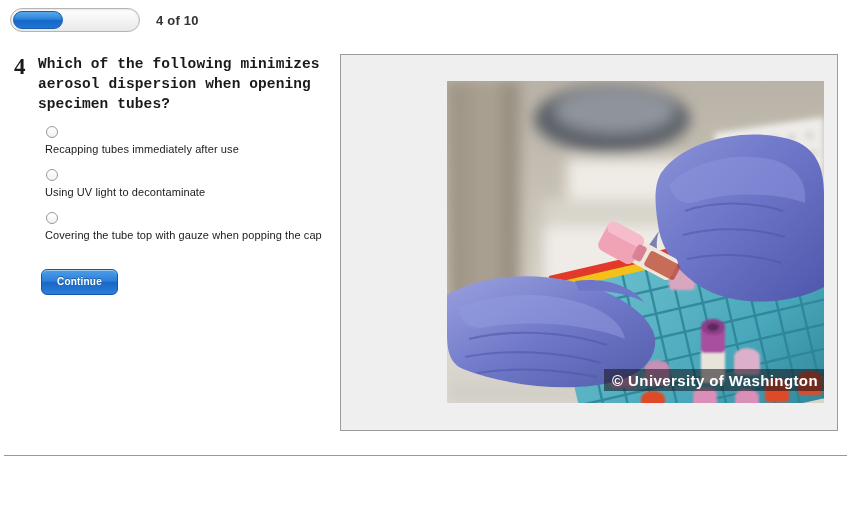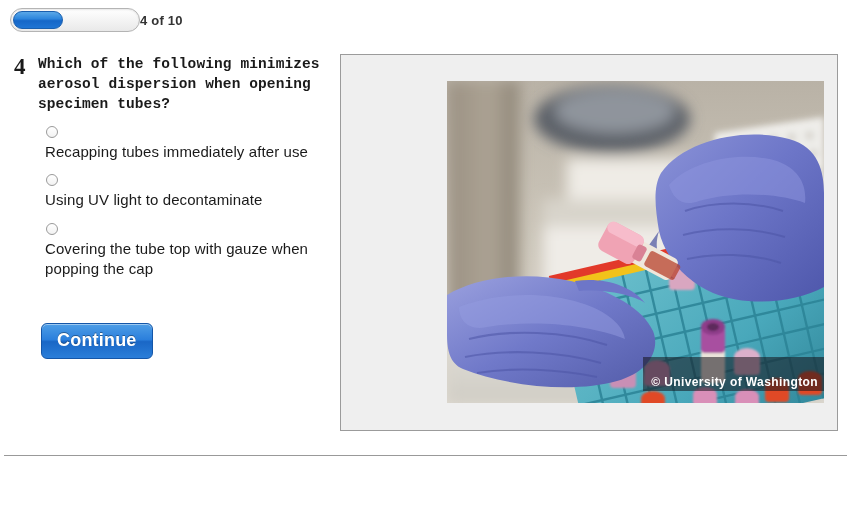--- a/index.html
+++ b/index.html
@@ -34,20 +34,21 @@
     box-shadow: inset 0 1px 2px rgba(0,0,0,0.10);
   }
   .progress-fill {
     height: 100%;
     border-radius: 11px;
     background: linear-gradient(180deg, #5aa8e8 0%, #2d86dd 42%, #1667c8 55%, #1f75d4 100%);
     border: 1px solid #1a5fae;
     box-sizing: border-box;
   }
   .progress-label {
+    margin-left: 16px;
     font-size: 13px;
     font-weight: bold;
     color: #333333;
     letter-spacing: 0.2px;
   }
 
   
   .question-block {
     position: absolute;
     left: 14px;
@@ -107,36 +108,36 @@
     top: 50%;
     width: 5px;
     height: 5px;
     margin-left: -2.5px;
     margin-top: -2.5px;
     border-radius: 50%;
     background: #3fbf20;
     box-shadow: 0 0 0 0.5px #2a7d16;
   }
   .option-label {
-    font-size: 15px;
+    font-size: 11px;
     color: #1a1a1a;
     line-height: 1.35;
     letter-spacing: 0.1px;
   }
 
   .continue-btn {
-    margin-top: 32px;
+    margin-top: 14px;
     margin-left: 27px;
     display: inline-block;
     padding: 6px 15px 7px 15px;
     border-radius: 6px;
     border: 1px solid #1456a8;
     background: linear-gradient(180deg, #4e9ee6 0%, #2b7fdc 46%, #1a67c6 52%, #2a7ed9 100%);
     color: #ffffff;
-    font-size: 18px;
+    font-size: 10px;
     font-weight: bold;
     letter-spacing: 0.2px;
     text-shadow: 0 -1px 0 rgba(0,0,0,0.35);
     box-shadow: inset 0 1px 0 rgba(255,255,255,0.45);
     cursor: pointer;
     user-select: none;
   }
 
   
   .media-panel {
@@ -159,24 +160,24 @@
     background: #8d8478;
   }
   .photo svg { display: block; }
 
   .watermark {
     position: absolute;
     right: 0;
     bottom: 12px;
     background: rgba(20,18,26,0.55);
     color: #ffffff;
-    font-size: 12px;
+    font-size: 15px;
     font-weight: bold;
     letter-spacing: 0.4px;
-    padding: 18px 6px 2px 8px;
+    padding: 3px 6px 2px 8px;
     white-space: nowrap;
   }
 
   
   .divider {
     position: absolute;
     left: 4px;
     top: 455px;
     width: 843px;
     height: 1px;

